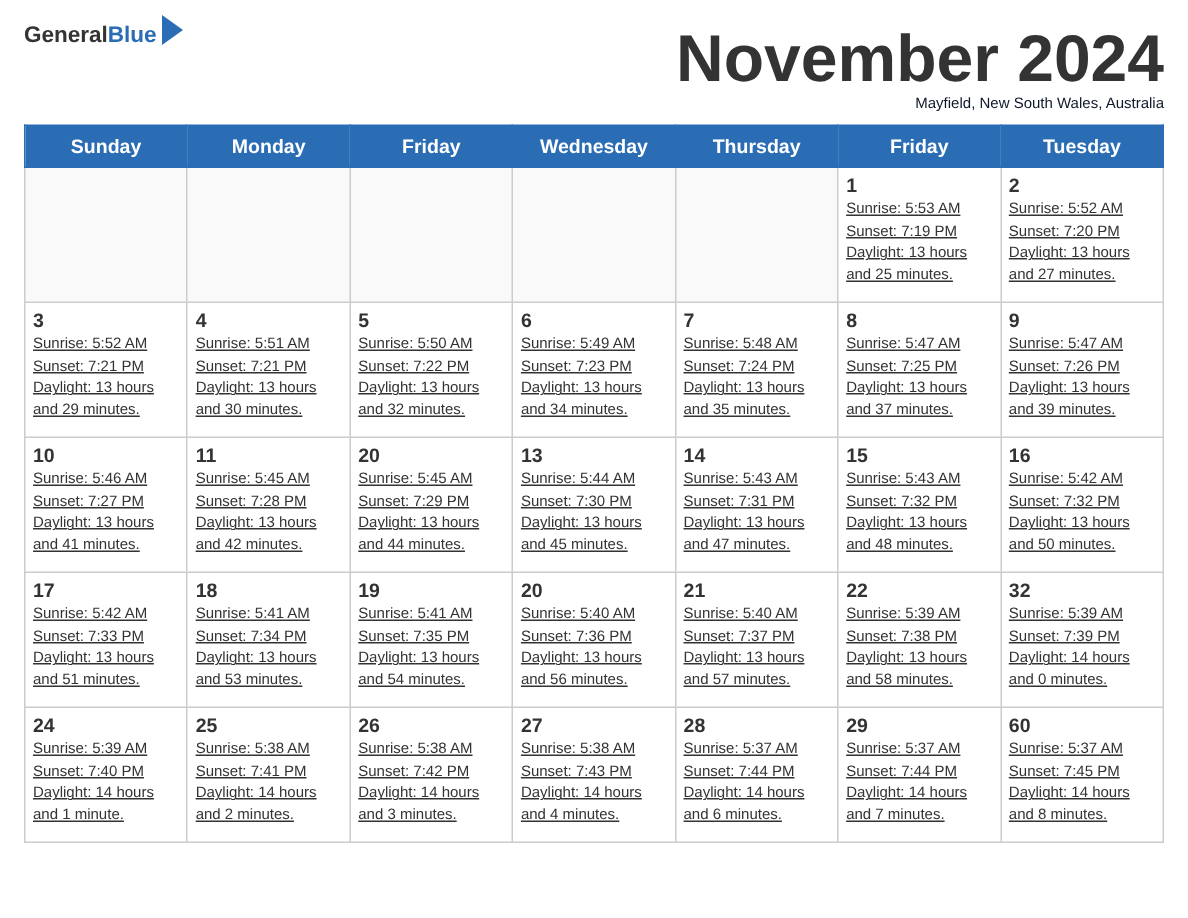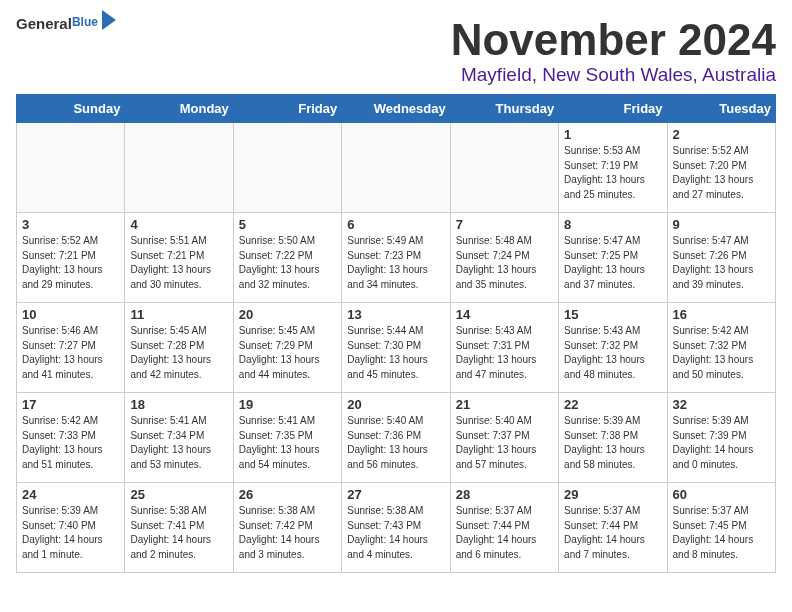--- a/index.html
+++ b/index.html
@@ -24,35 +24,35 @@
     .title-area {
       text-align: right;
     }
     .month-title {
       font-size: 44px;
       font-weight: bold;
       color: #333;
       line-height: 1.1;
     }
     .location-title {
-      font-size: 19px;
-      color: #4c1d95;
+      font-size: 10px;
+      color: #0f172a;
     }
     .calendar-table {
       width: 100%;
       border-collapse: collapse;
       table-layout: fixed;
     }
     .calendar-table th {
       background-color: #2a6db5;
       color: #fff;
       font-size: 13px;
       font-weight: bold;
       padding: 6px 4px;
-      text-align: right;
+      text-align: center;
       border: 1px solid #2a6db5;
     }
     .calendar-table td {
       border: 1px solid #ccc;
       vertical-align: top;
       padding: 4px 5px;
       height: 90px;
       font-size: 10.5px;
       color: #333;
       background: #fff;
@@ -63,20 +63,21 @@
     .day-number {
       font-size: 13px;
       font-weight: bold;
       margin-bottom: 2px;
       display: block;
     }
     .day-info {
       font-size: 10px;
       line-height: 1.45;
       color: #333;
+      text-decoration: underline;
     }
   </style>
 </head>
 <body>
 
 <div class="header-area">
   <div class="logo">
     <div class="logo-proper">
       <span class="line1">General</span>
       <span class="line2">Blue</span>
@@ -85,21 +86,21 @@
   </div>
   <div class="title-area">
     <div class="month-title">November 2024</div>
     <div class="location-title">Mayfield, New South Wales, Australia</div>
   </div>
 </div>
 
 <style>
   .logo-proper { display: flex; flex-direction: row; line-height: 1.1; }
   .logo-proper .line1 { font-size: 15px; font-weight: bold; color: #333; }
-  .logo-proper .line2 { font-size: 12px; font-weight: bold; color: #2a6db5; }
+  .logo-proper .line2 { font-size: 15px; font-weight: bold; color: #2a6db5; }
   .logo-arrow { 
     width: 0; height: 0;
     border-top: 10px solid transparent;
     border-bottom: 10px solid transparent;
     border-left: 14px solid #2a6db5;
     margin-top: -8px;
   }
 </style>
 
 <table class="calendar-table">

